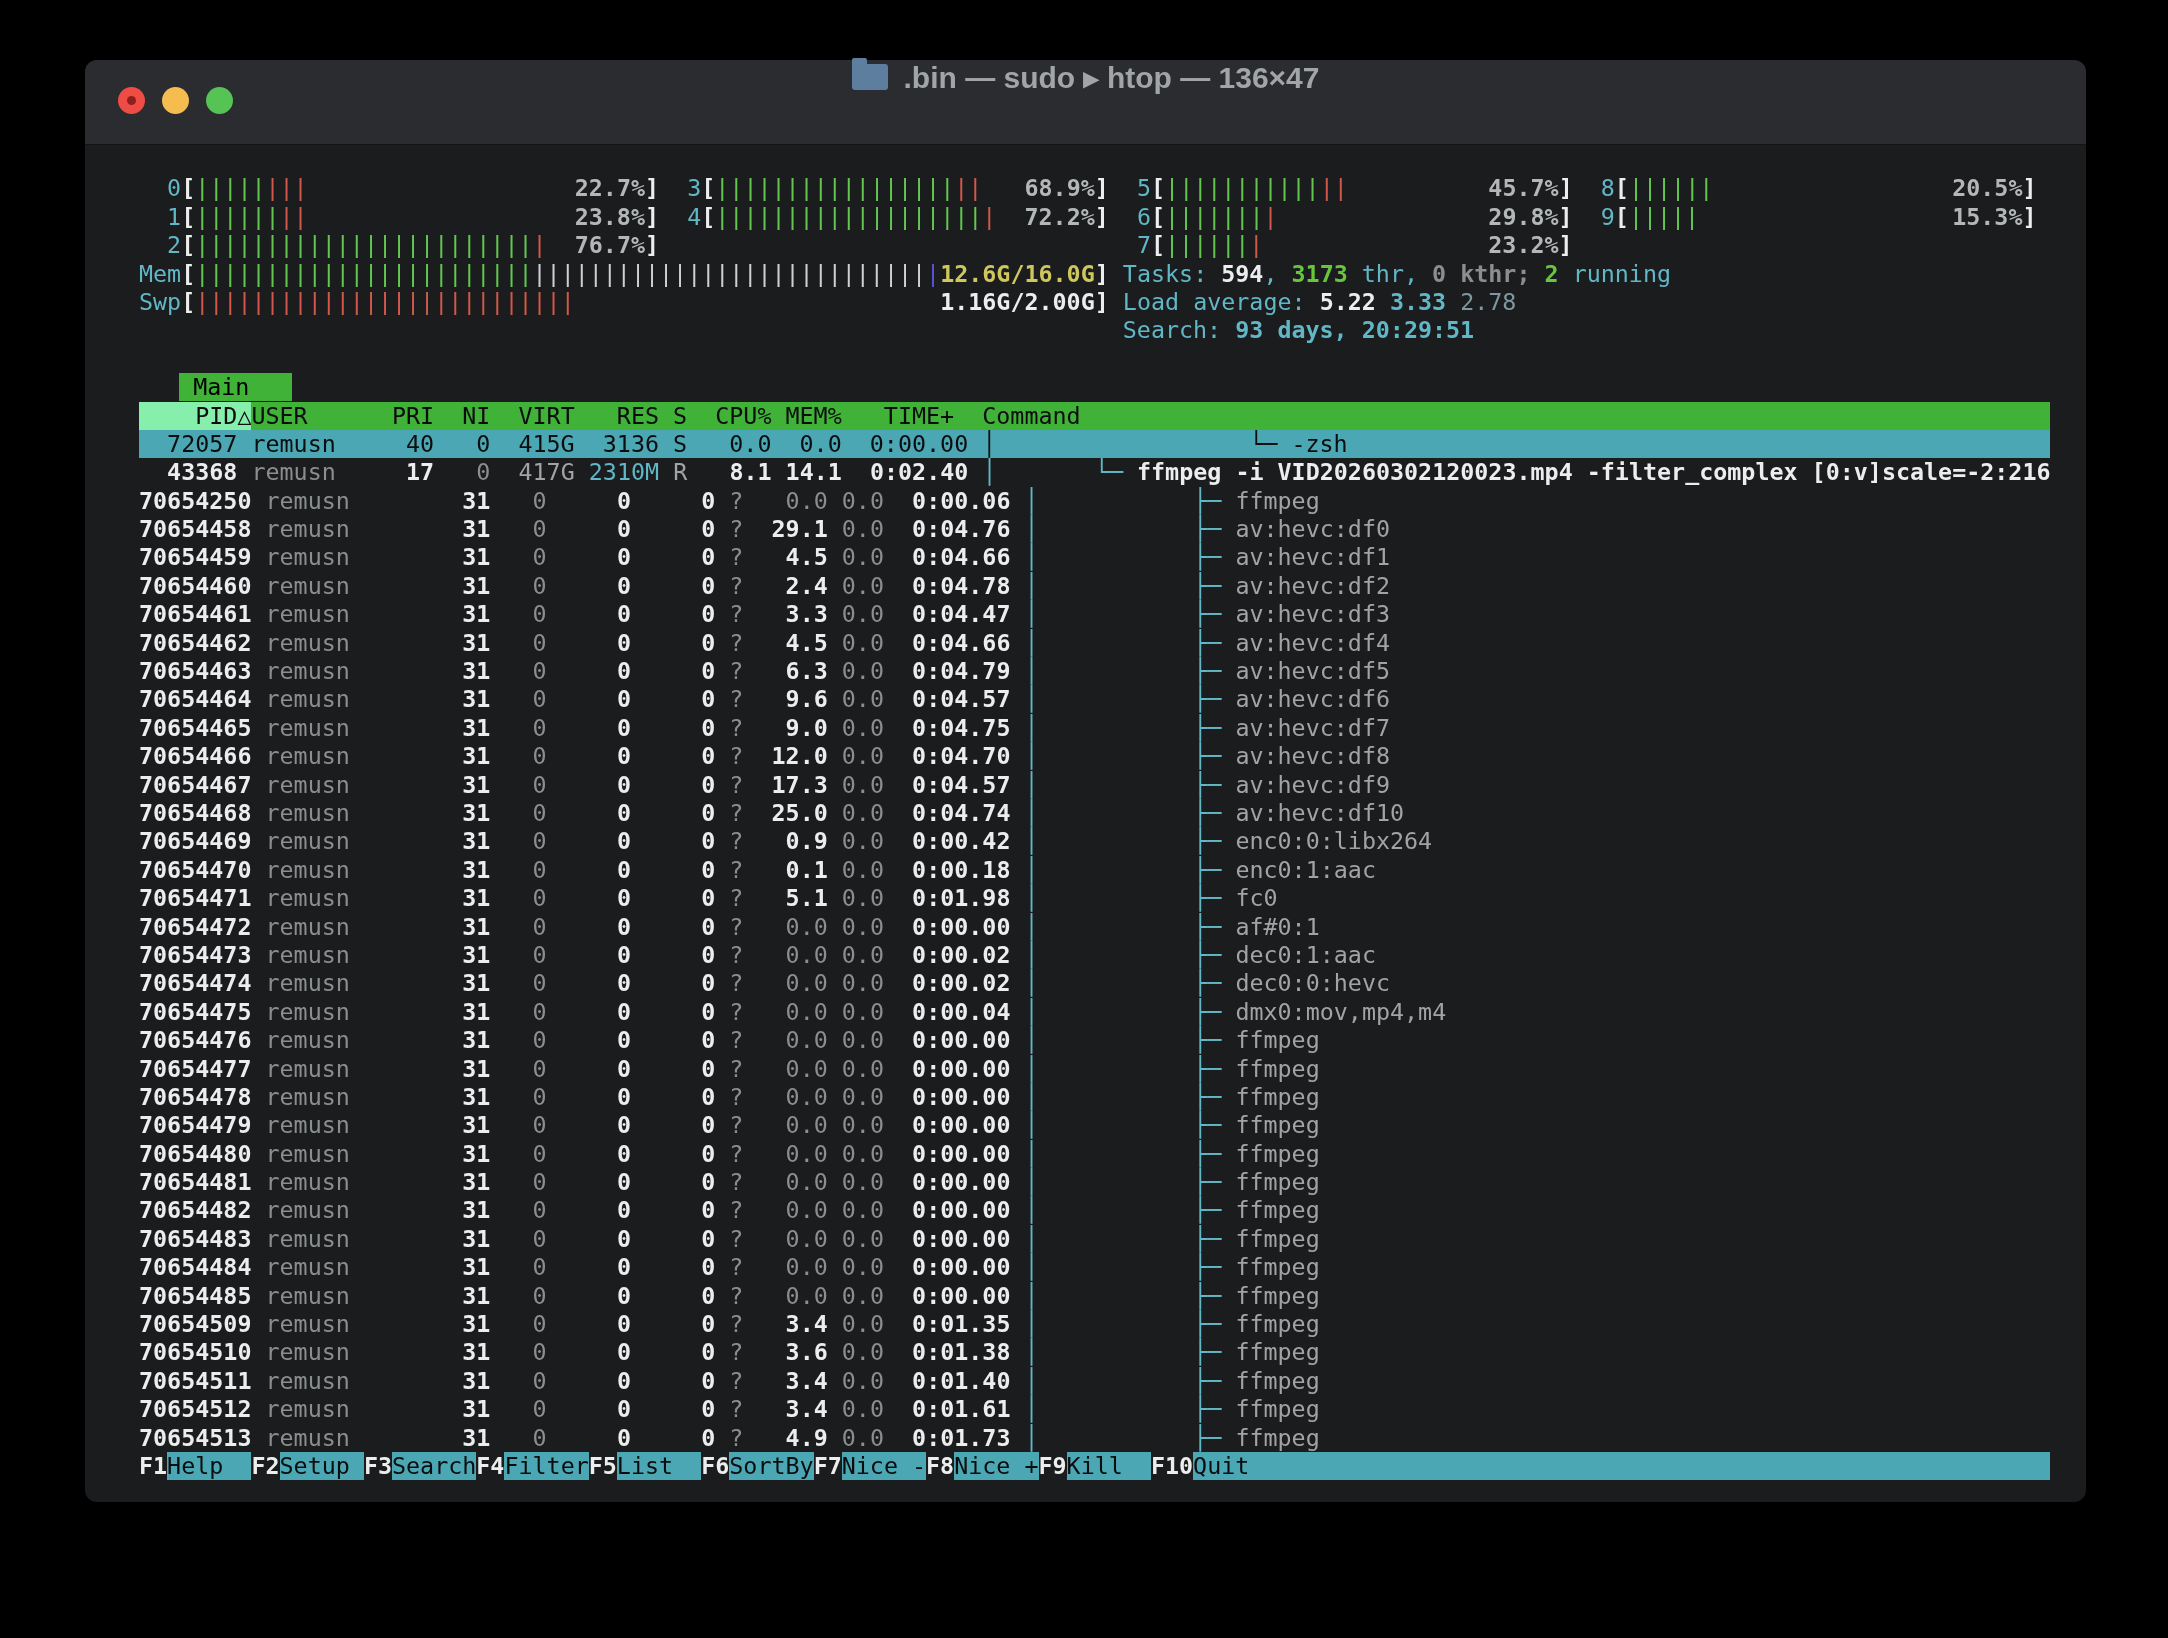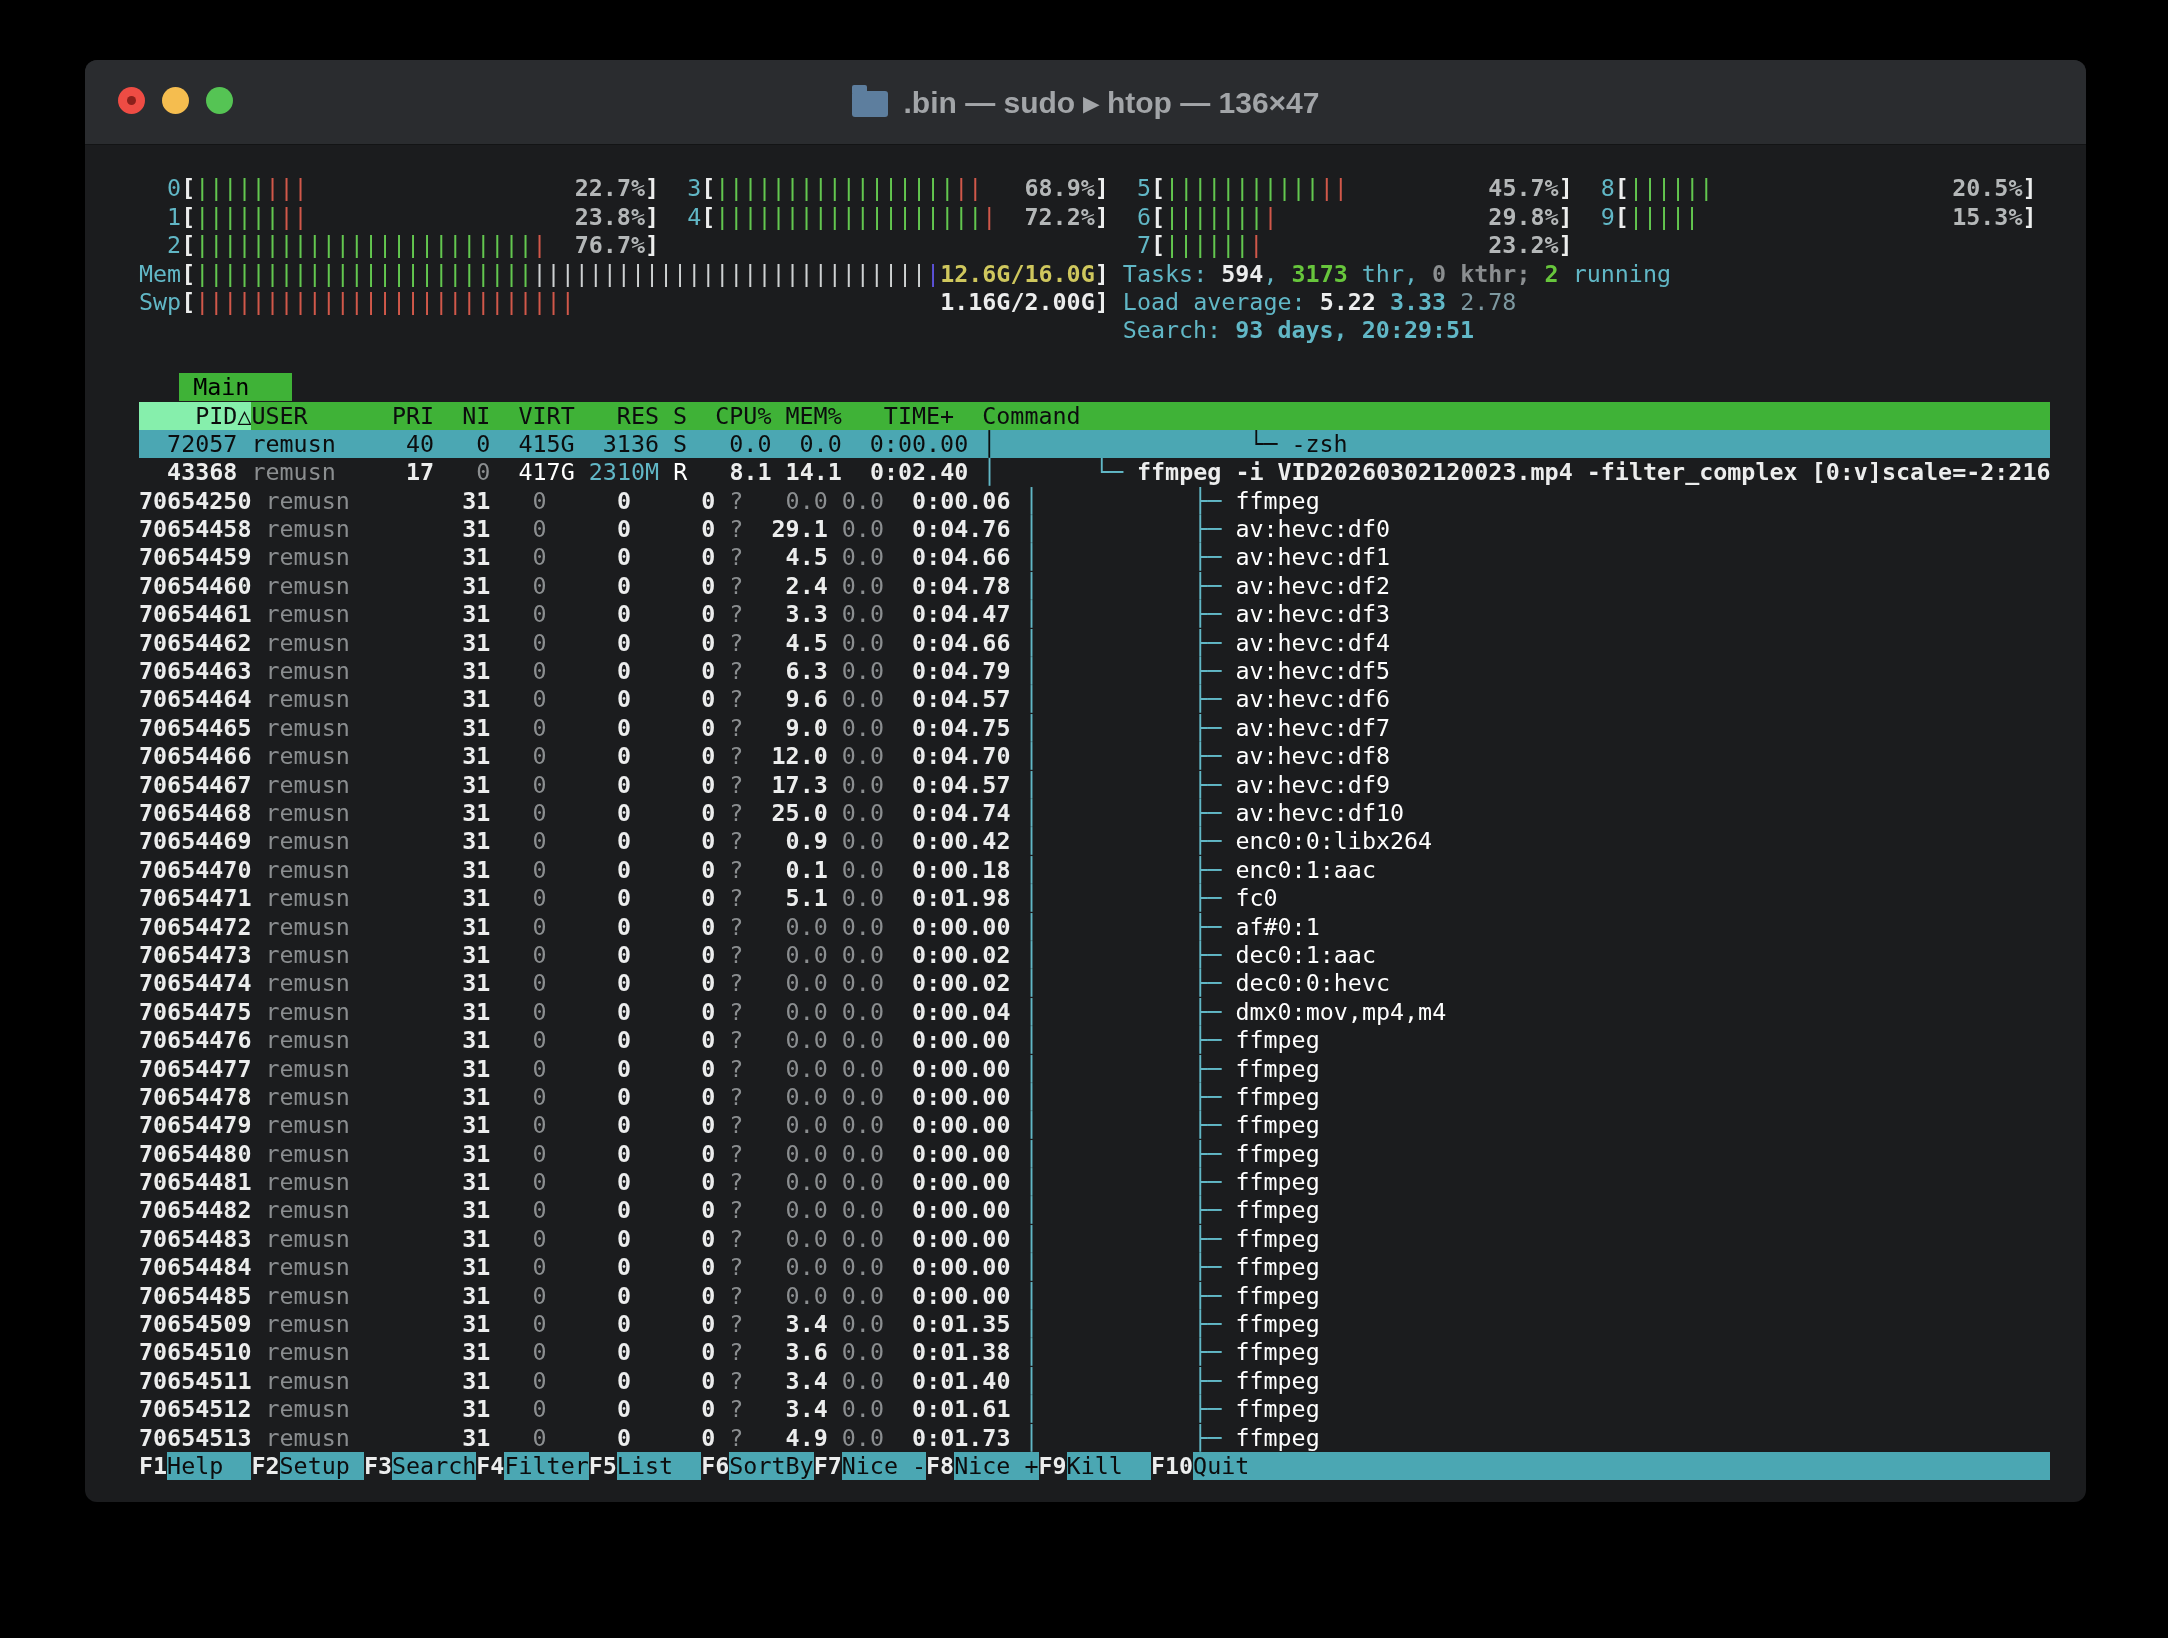--- a/index.html
+++ b/index.html
@@ -5,34 +5,34 @@
   html,body{margin:0;padding:0;background:#000;width:2168px;height:1638px;overflow:hidden;}
   .window{position:absolute;left:85px;top:60px;width:2001px;height:1442px;background:#1b1c1e;
           border-radius:12px;box-shadow:0 25px 70px rgba(0,0,0,.7);}
   .titlebar{position:relative;height:84px;background:#2a2c2f;border-radius:12px 12px 0 0;
             border-bottom:1px solid #131415;}
   .tl{position:absolute;top:27px;width:27px;height:27px;border-radius:50%;cursor:default;}
   .tl.red{left:33px;background:#ee4c44;}
   .tl.red::after{content:"";position:absolute;left:9px;top:9px;width:9px;height:9px;border-radius:50%;background:#8c201b;}
   .tl.yellow{left:77px;background:#f5bd4f;}
   .tl.green{left:121px;background:#55c454;}
-  .titlewrap{display:flex;height:100%;align-items:center;justify-content:center;gap:16px;}
+  .titlewrap{display:flex;height:100%;align-items:flex-start;justify-content:center;gap:16px;}
   .folder{position:relative;width:36px;height:26px;background:#5d7e9e;border-radius:3px;margin-top:4px;}
   .folder::before{content:"";position:absolute;left:0;top:-6px;width:15px;height:8px;background:#5d7e9e;border-radius:2px 2px 0 0;}
   .titletext{font-family:"Liberation Sans",sans-serif;font-weight:bold;font-size:30px;color:#a2a5a8;}
   .term{position:absolute;left:54px;top:86px;width:1925px;font-family:"DejaVu Sans Mono",monospace;
         font-size:23.35px;line-height:28.4px;color:#d0d2d3;overflow:hidden;}
   .ln{height:28.4px;white-space:pre;}
   .cy{color:#61b7c6;}
   .cyb{color:#61b7c6;font-weight:bold;}
   .dim{color:#7d98a0;}
   .wb{color:#eceded;font-weight:bold;}
   .gy{color:#8b8e90;}
   .gyb{color:#8b8e90;font-weight:bold;}
-  .gn{color:#ffffff;text-align:right;}
+  .gn{color:#a3a3a3;text-align:right;}
   .gnb{color:#67c63c;font-weight:bold;}
   .yl{color:#cfc75d;font-weight:bold;margin-top:36px;}
   .pct{color:#b4b7b8;font-weight:bold;}
   .bg{color:#63c74f;}
   .br{color:#d1584a;}
   .bw{color:#ced1d2;}
   .bb{color:#5b51d8;}
   .tree{color:#61b7c6;}
   .sel{background:#4ba7b3;color:#0c0d0e;}
   .hdr{background:#3fb237;color:#0c0d0e;}

